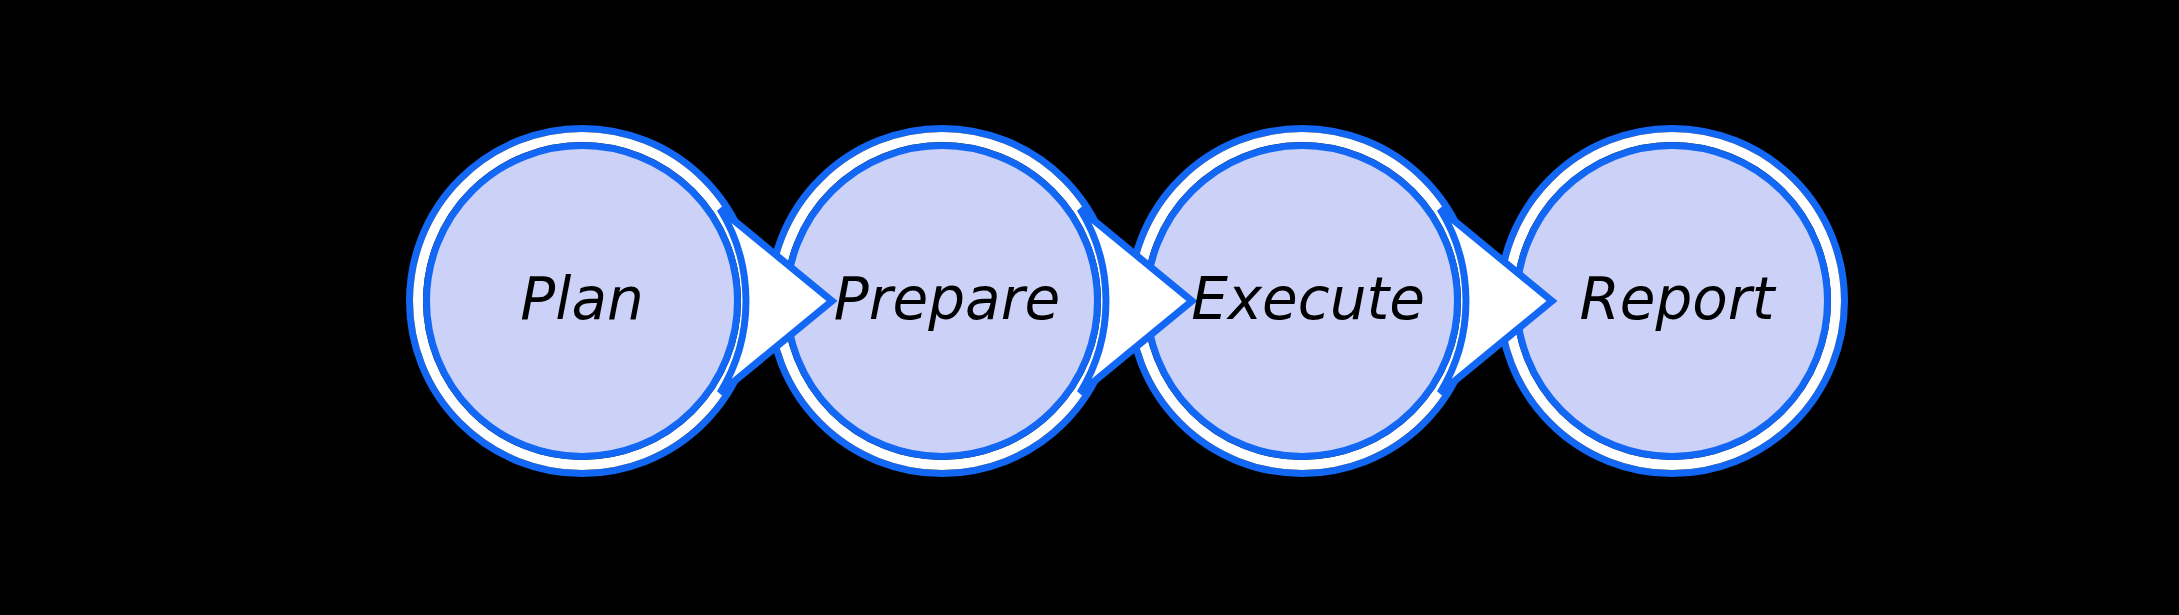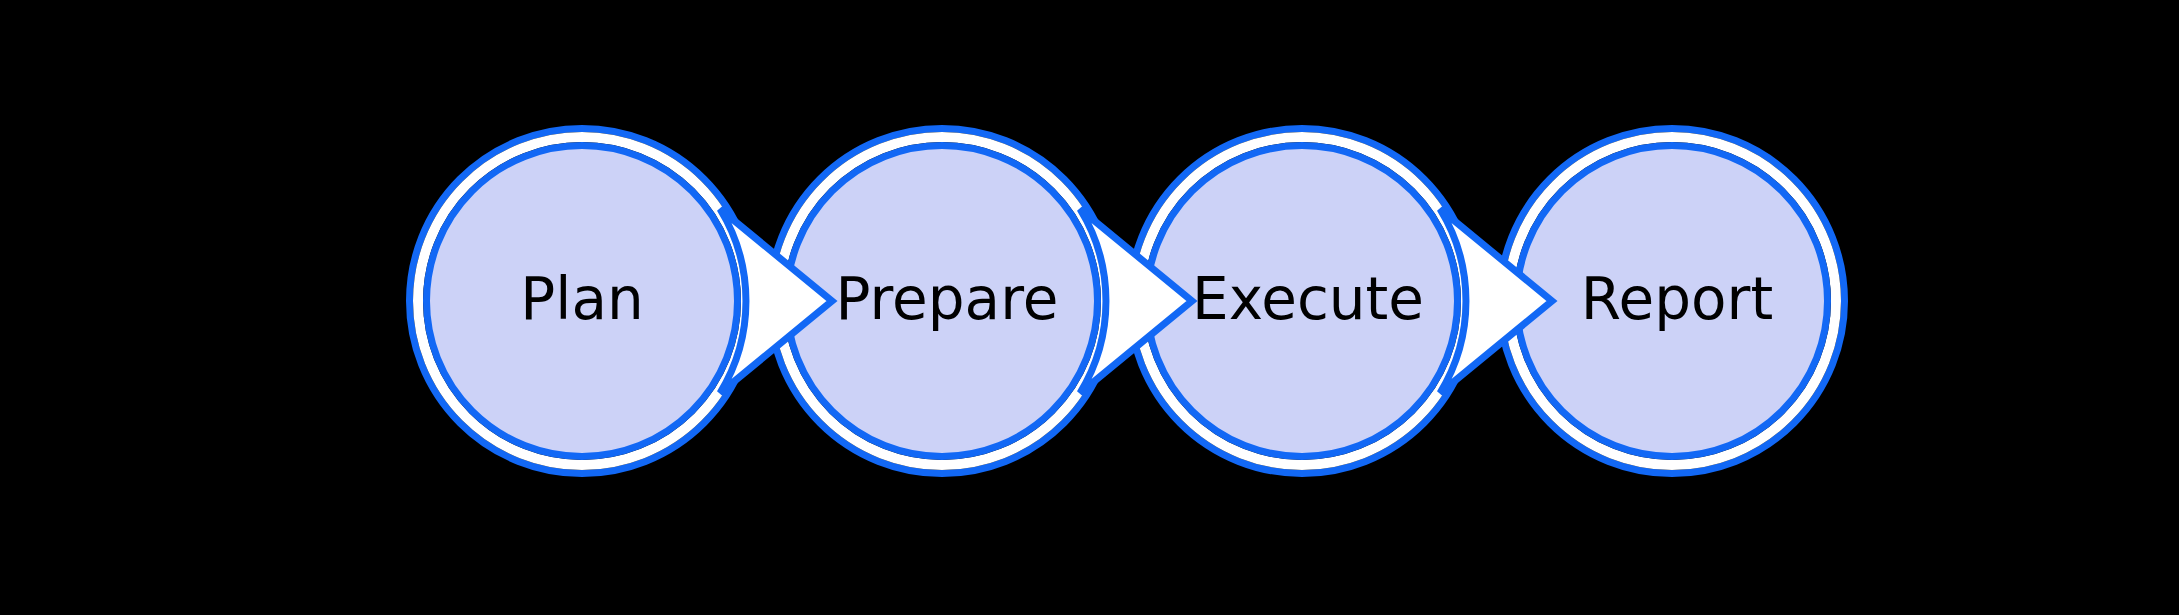--- a/index.html
+++ b/index.html
@@ -11,20 +11,21 @@
     width: 2179px;
     height: 615px;
     overflow: hidden;
     font-family: "DejaVu Sans", "Liberation Sans", sans-serif;
   }
   #diagram-root {
     position: relative;
     width: 2179px;
     height: 550px;
     background: #0369a1;
+    font-style: italic;
   }
   #process-svg {
     display: block;
     width: 2179px;
     height: 615px;
   }
   .stage-label {
     font-family: "DejaVu Sans", "Liberation Sans", sans-serif;
     font-size: 58px;
     fill: #000000;

